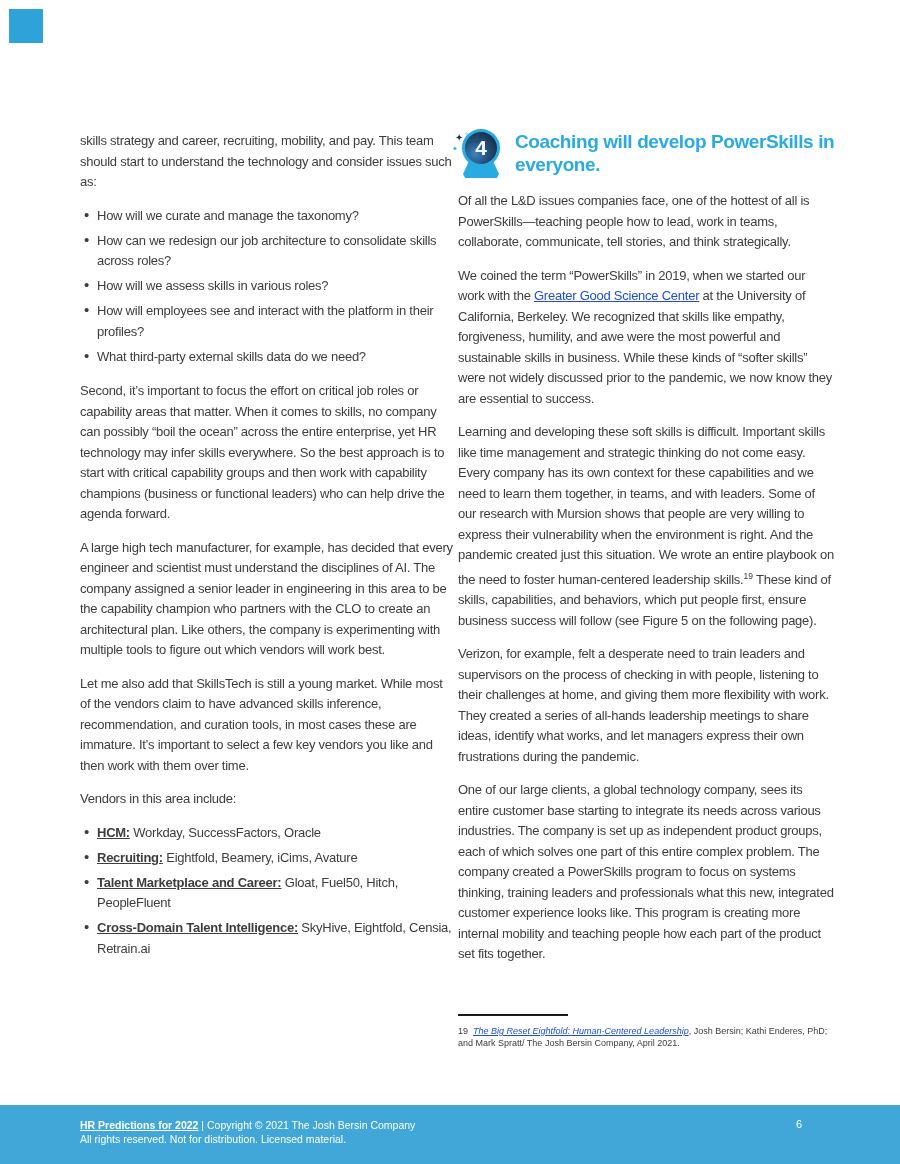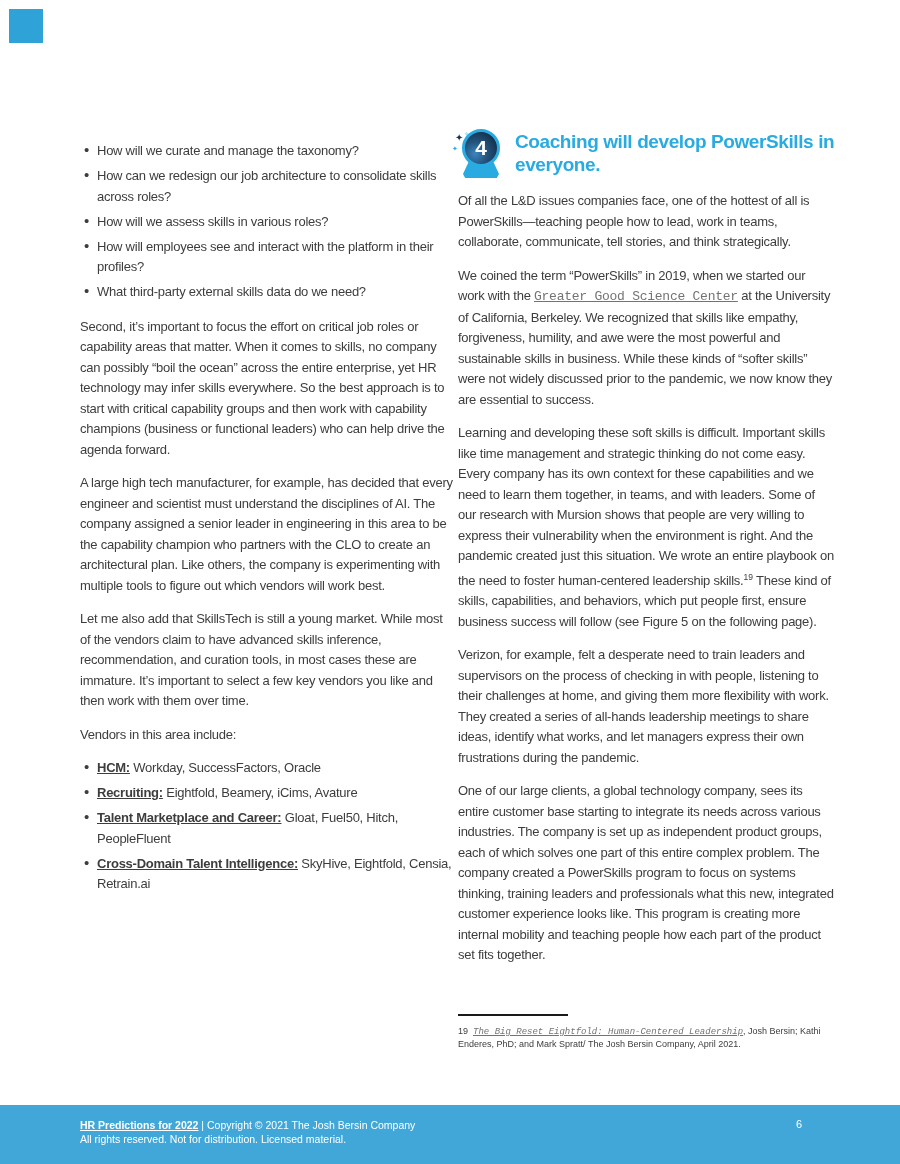--- a/index.html
+++ b/index.html
@@ -35,41 +35,42 @@
     position:absolute; left:7px; top:33px; width:36px; height:18px; background:#29abe2;
     clip-path:polygon(18% 0, 82% 0, 100% 78%, 94% 100%, 6% 100%, 0 78%);
     z-index:1;
   }
   .sparkle-a { position:absolute; left:-1px; top:1px; font-size:10px; color:#16334f; z-index:3; }
   .sparkle-b { position:absolute; left:-4px; top:12px; font-size:7px; color:#29abe2; z-index:3; }
   .sparkle-c { position:absolute; left:8px; top:-3px; font-size:6px; color:#29abe2; z-index:3; }
   .heading { margin-left:57px; color:#29abe2; font-weight:bold; font-size:19px; line-height:23px; letter-spacing:-0.4px; padding-top:3px; }
   .heading span { white-space:nowrap; }
 
-  a.doclink { color:#737373; text-decoration:underline; cursor:pointer;font-family:Liberation Mono, monospace; }
+  a.doclink { color:#1d4ed8; text-decoration:underline; cursor:pointer; }
   sup.fnref { font-size:8.5px; letter-spacing:0; }
 
   
   .footnote { position:absolute; left:458px; top:1014px; width:376px; font-size:9px; line-height:11.5px; letter-spacing:0; color:#3d3d3d; }
   .footnote .rule { width:110px; border-top:2px solid #1a1a1a; margin-bottom:10px; }
   .footnote a.doclink { font-style:italic; }
 
   
   .footer { position:absolute; left:0; top:1105px; width:900px; height:59px; background:#41a7d9; color:#ffffff; }
   .footer-textblock { position:absolute; left:80px; top:13px; font-size:10.5px; line-height:14px; letter-spacing:0; }
   .footer-page { position:absolute; left:796px; top:13px; font-size:11px; }
 </style>
 </head>
 <body>
 
 <div class="page">
 
   <div class="corner-square"></div>
 
   <div class="col col-left">
+    <p>skills strategy and career, recruiting, mobility, and pay. This team should start to understand the technology and consider issues such as:</p>
     <ul class="doc-list">
       <li>How will we curate and manage the taxonomy?</li>
       <li>How can we redesign our job architecture to consolidate skills across roles?</li>
       <li>How will we assess skills in various roles?</li>
       <li>How will employees see and interact with the platform in their profiles?</li>
       <li>What third-party external skills data do we need?</li>
     </ul>
     <p>Second, it’s important to focus the effort on critical job roles or capability areas that matter. When it comes to skills, no company can possibly “boil the ocean” across the entire enterprise, yet HR technology may infer skills everywhere. So the best approach is to start with critical capability groups and then work with capability champions (business or functional leaders) who can help drive the agenda forward.</p>
     <p>A large high tech manufacturer, for example, has decided that every engineer and scientist must understand the disciplines of AI. The company assigned a senior leader in engineering in this area to be the capability champion who partners with the CLO to create an architectural plan. Like others, the company is experimenting with multiple tools to figure out which vendors will work best.</p>
     <p>Let me also add that SkillsTech is still a young market. While most of the vendors claim to have advanced skills inference, recommendation, and curation tools, in most cases these are immature. It’s important to select a few key vendors you like and then work with them over time.</p>

